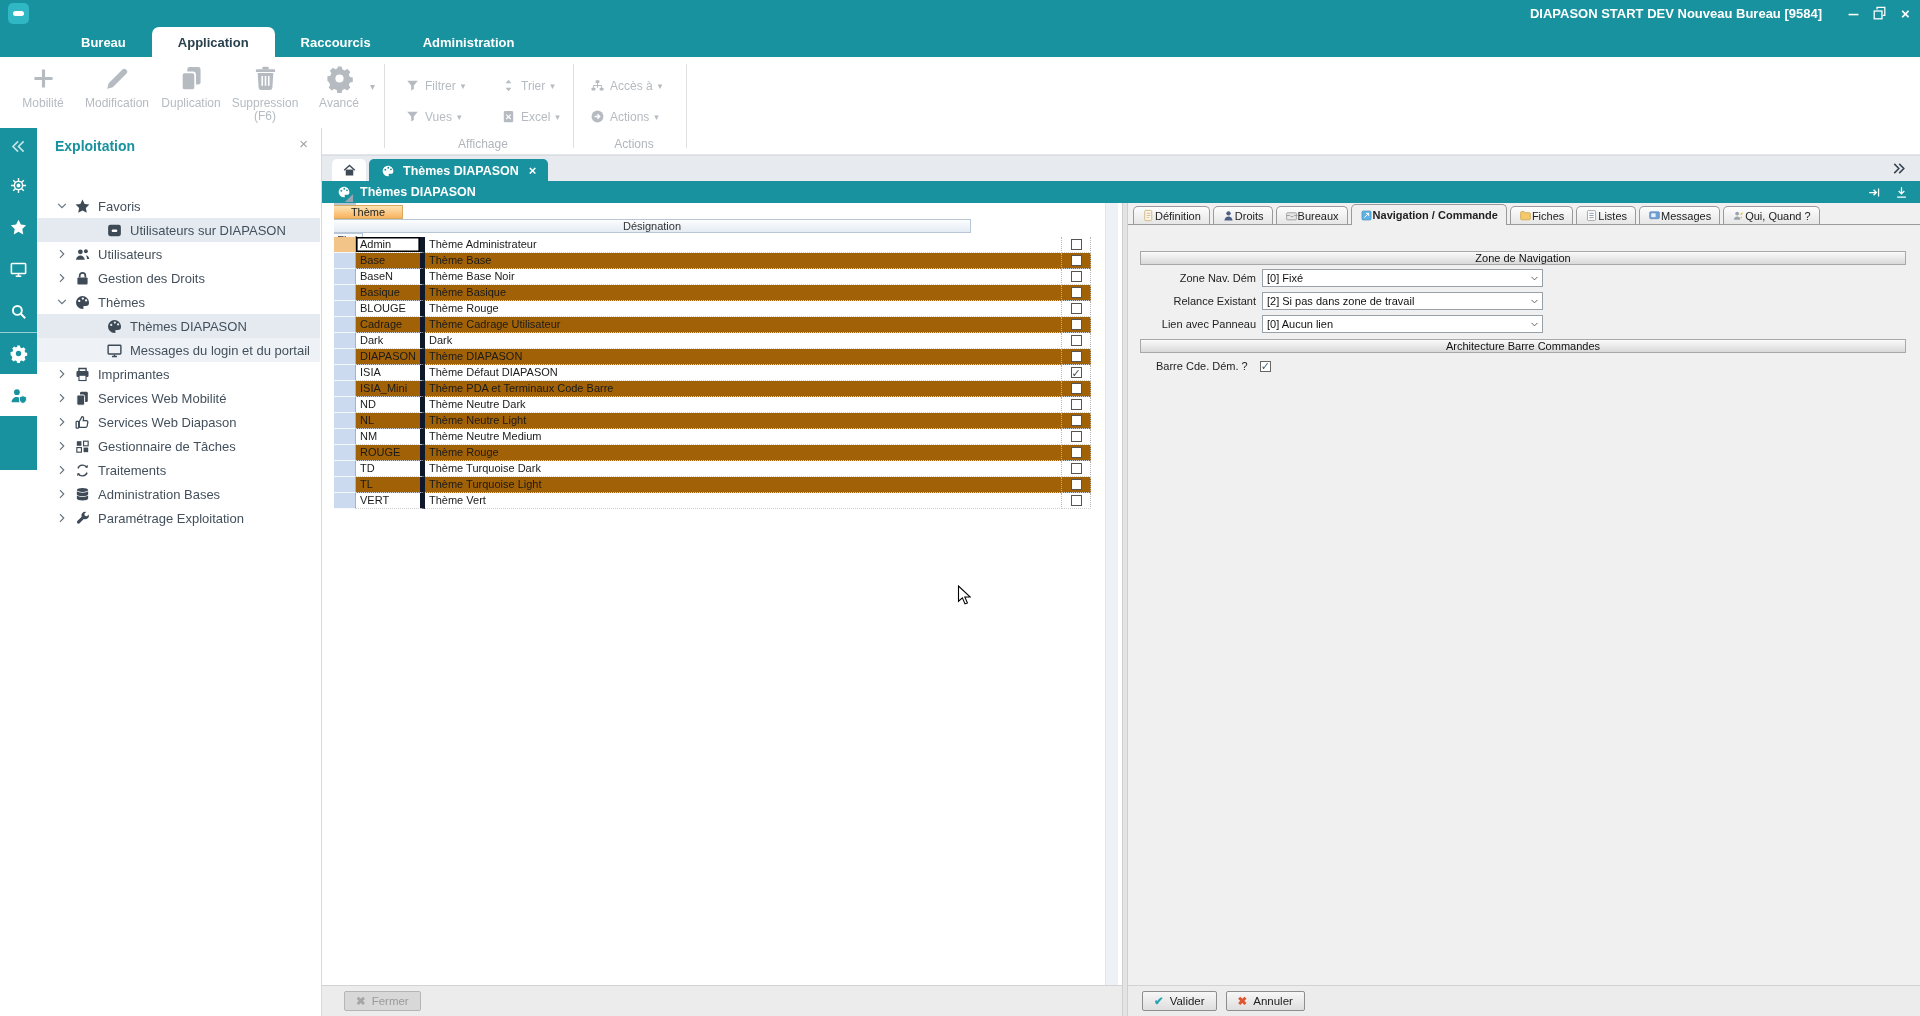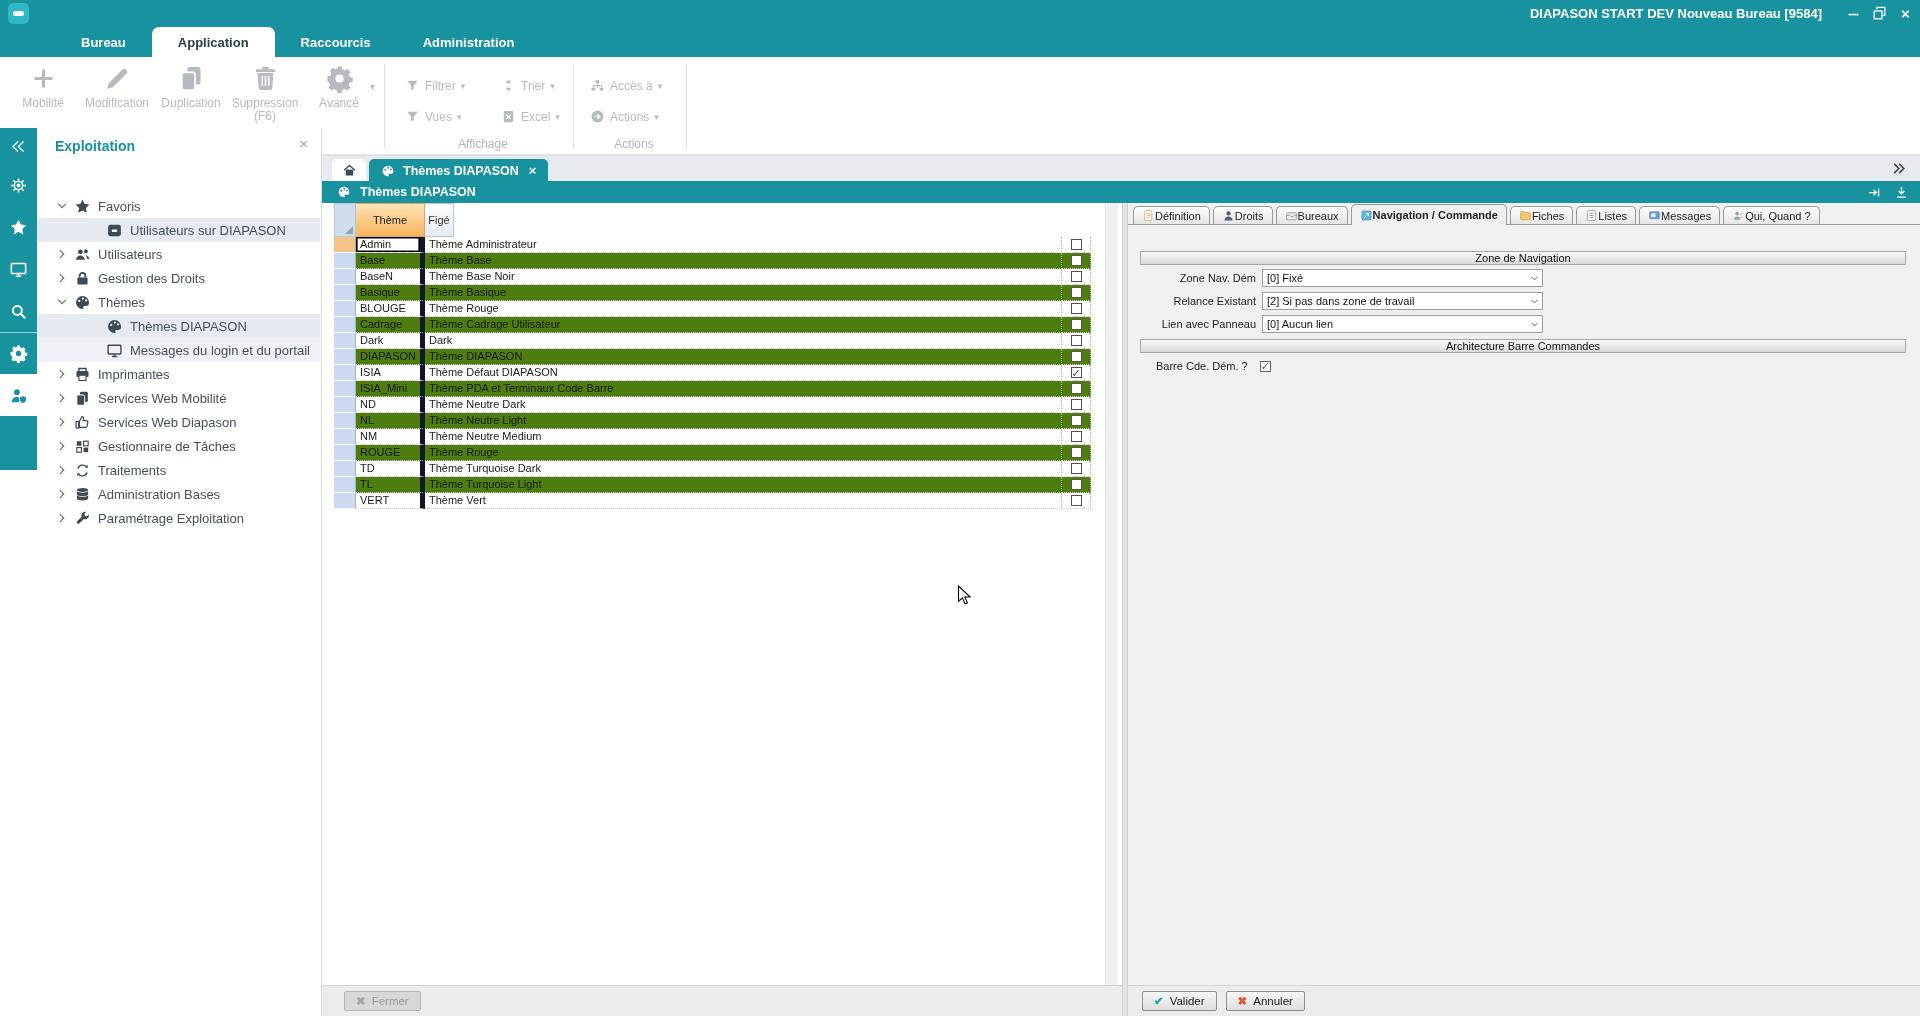--- a/index.html
+++ b/index.html
@@ -67,32 +67,32 @@
   .doctab .dclose{margin-left:10px;font-size:13px;font-weight:bold;}
   .stripmore{position:absolute;right:13px;top:4px;width:17px;height:17px;color:#3a4450;}
   .caption{position:absolute;left:322px;top:181px;right:0;height:22px;background:#18929e;color:#fff;display:flex;align-items:center;font-size:12.5px;font-weight:bold;}
   .caption .pic{width:14px;height:14px;margin:0 9px 0 15px;}
   .capic{position:absolute;top:4px;width:15px;height:15px;color:#fff;}
 
   
   .mainarea{position:absolute;left:322px;top:203px;width:800px;bottom:31px;background:#fff;}
   .vtrack{position:absolute;right:4px;top:0;bottom:0;width:13px;background:#eef2f7;border-left:1px solid #dfe5ec;}
   .grid{position:absolute;left:12px;top:0;font-size:11px;color:#1a1a1a;}
-  .gh{display:flex;height:34px;}
+  .gh{display:flex;height:34px;flex-direction:column;}
   .ghc{border:1px solid #b9c6d6;border-left:none;background:linear-gradient(#fcfdfe,#e4ebf3);display:flex;align-items:center;justify-content:center;color:#333;flex:none;}
   .ghc.corner{width:22px;border-left:1px solid #b9c6d6;position:relative;background:#cfddef;}
   .ghc.corner::after{content:"";position:absolute;right:2px;bottom:2px;border-style:solid;border-width:0 0 8px 8px;border-color:transparent transparent #97a4b4 transparent;}
   .ghc.h-theme{width:69px;background:linear-gradient(#fde3b4,#f9b35f);border-color:#d7a95f;color:#222;}
   .ghc.h-des{width:637px;}
   .ghc.h-fige{width:29px;}
   .gr{display:flex;height:16px;}
   .gsel{width:22px;flex:none;background:#cbdaee;border-right:1px solid #9fb4cc;border-bottom:1px solid #f6f9fc;}
   .gr.sel .gsel{background:#f3c488;border-right-color:#cfa264;}
   .gc{border-right:1px dotted #b5b5b5;border-bottom:1px dotted #cfcfcf;padding:0 0 0 4px;line-height:15px;white-space:nowrap;overflow:hidden;flex:none;background:#fff;}
-  .gr.alt .gc{background:#4d7c0f;}
+  .gr.alt .gc{background:#a16207;}
   .gct{width:69px;border-right:5px solid #0f172a;}
   .gct.focus{box-shadow:inset 0 0 0 1.6px #000;background:#fff !important;}
   .gcd{width:637px;}
   .gcf{width:29px;display:flex;align-items:center;justify-content:center;padding:0;}
   .cb{width:11px;height:11px;border:1px solid #555;background:#fff;position:relative;}
   .cb.checked::after{content:"✓";position:absolute;left:0px;top:-2px;font-size:11px;color:#4a4a4a;}
 
   
   .mainfoot{position:absolute;left:322px;bottom:0;width:800px;height:31px;background:#ececec;border-top:1px solid #d2d2d2;display:flex;align-items:center;padding-left:22px;}
   .panelfoot{position:absolute;left:1128px;right:0;bottom:0;height:31px;background:#ececec;border-top:1px solid #d2d2d2;display:flex;align-items:center;gap:9px;padding-left:14px;}
@@ -824,20 +824,21 @@
           <use href="#i-dl"></use>
         </svg>
       </span>
   </div>
 
   <div class="mainarea">
     <div class="grid">
       <div class="gh">
         <div class="ghc corner"></div>
         <div class="ghc h-theme">Thème</div>
+        <div class="ghc h-des">Désignation</div>
         <div class="ghc h-fige">Figé</div>
       </div>
       <div>
 
           <div class="gr sel">
             <div class="gsel"></div>
             <div class="gc gct focus">Admin</div>
             <div class="gc gcd">Thème Administrateur</div>
             <div class="gc gcf">
               <span class="cb"></span>

